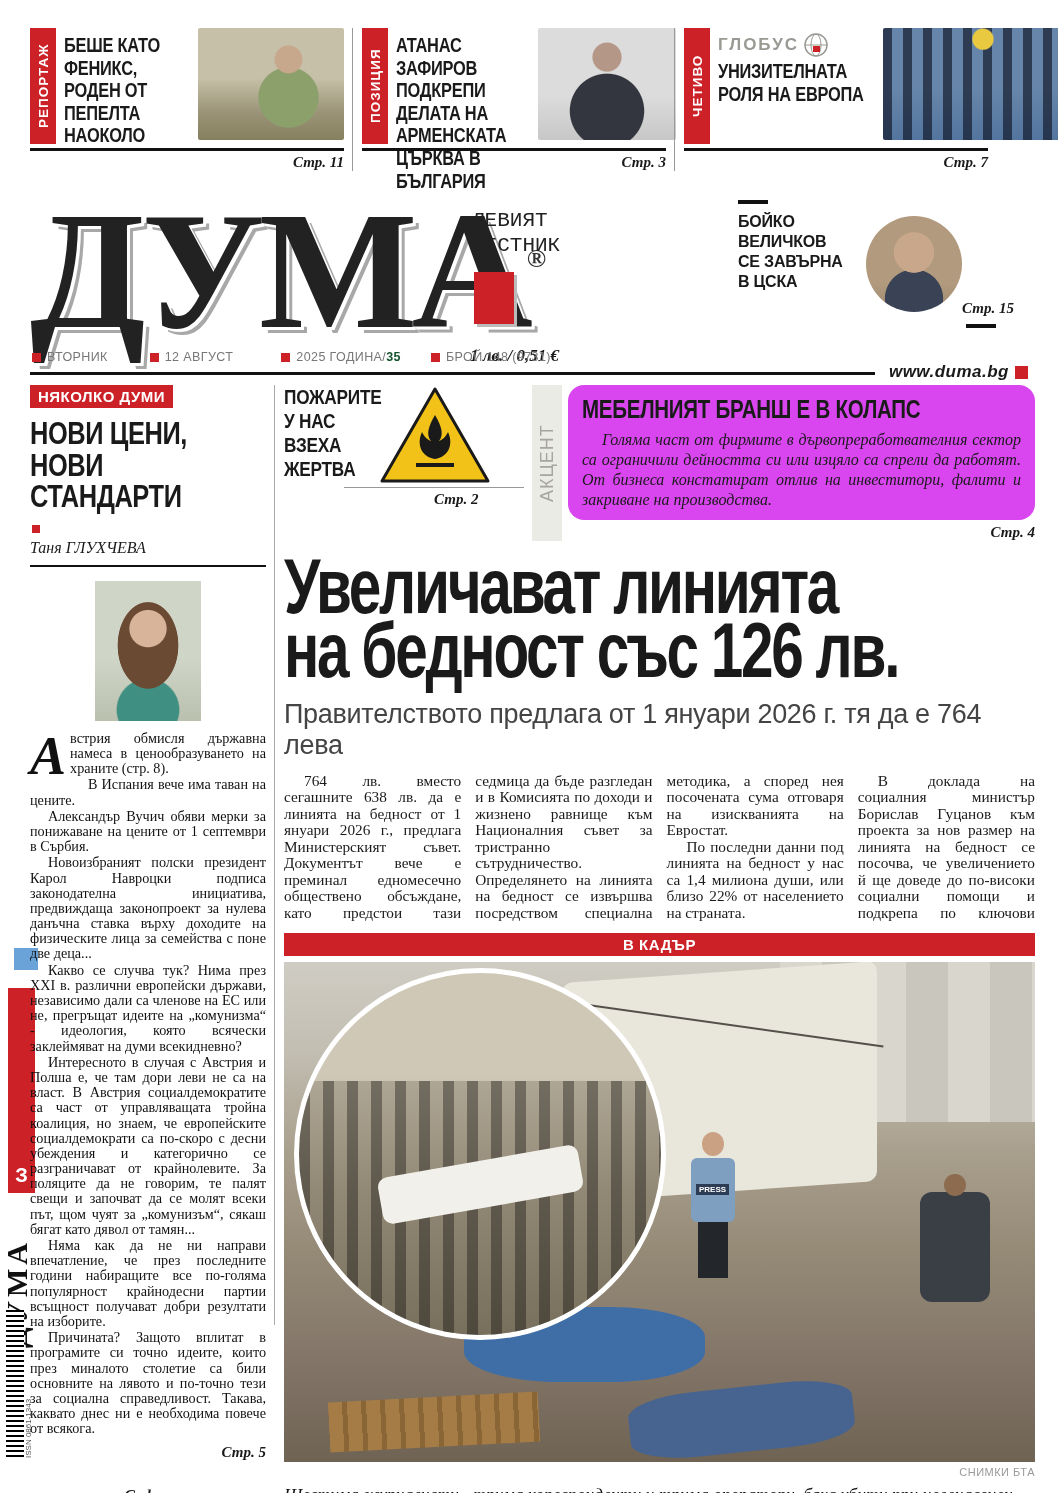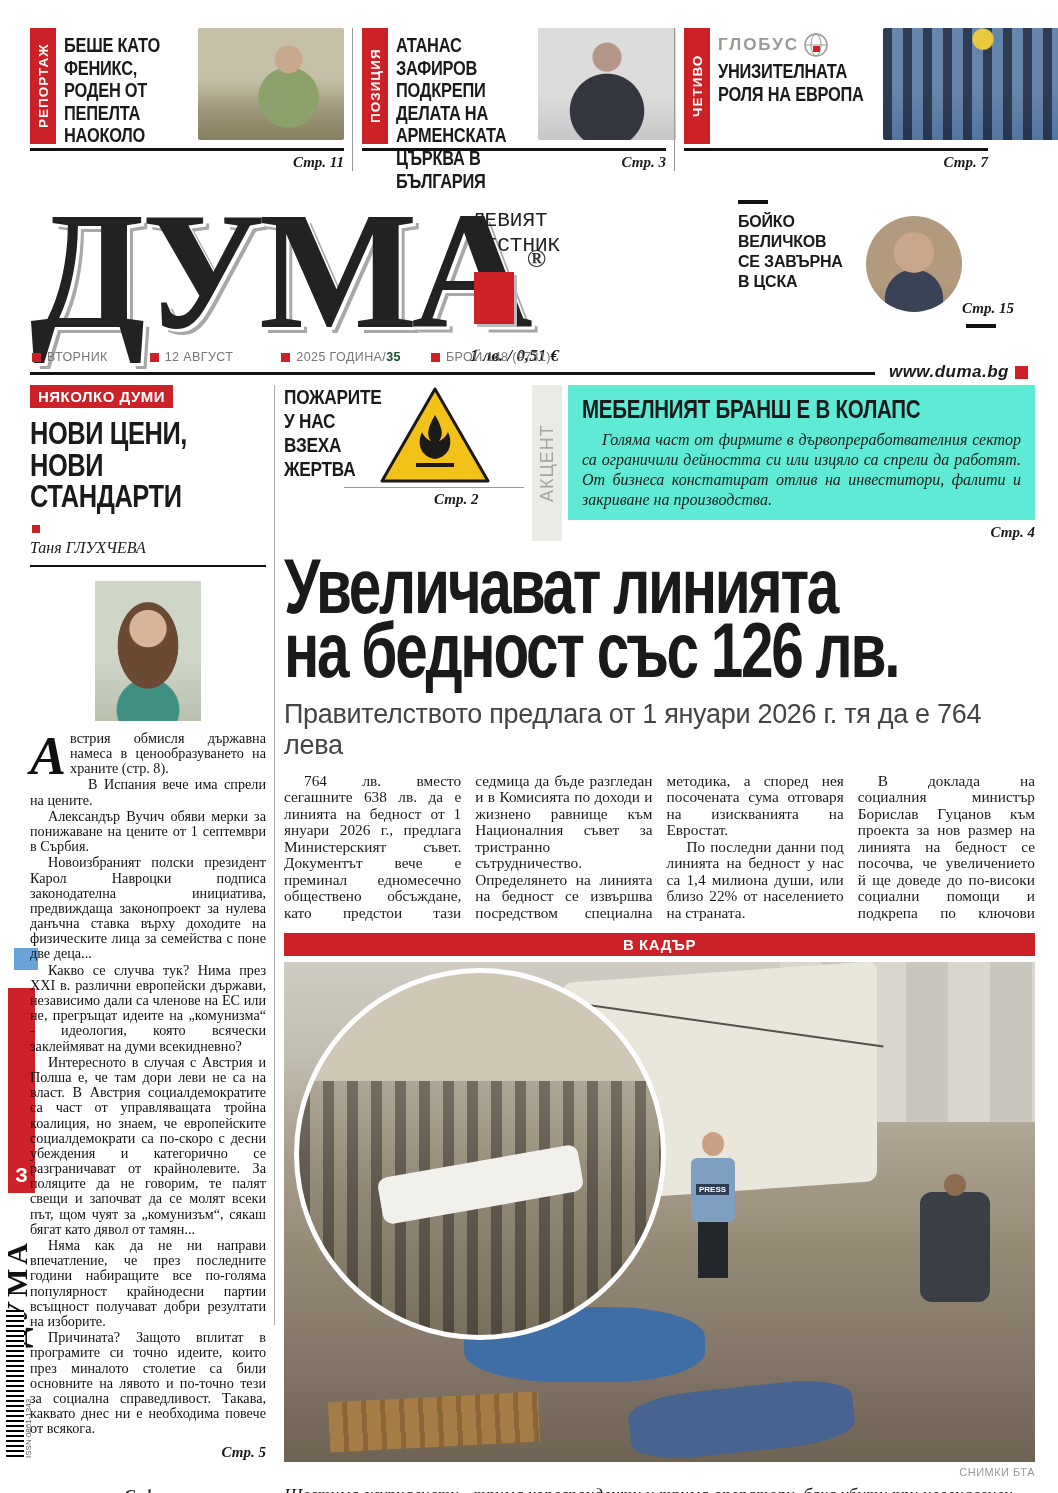--- a/index.html
+++ b/index.html
@@ -112,21 +112,21 @@
   .toprow{display:flex;}
   .fire{width:248px;flex:none;position:relative;}
   .fire-title{font-weight:bold;font-size:21px;line-height:1.15;letter-spacing:-.3px;}
   .fire-svg{position:absolute;left:92px;top:0;}
   .fire-rule{position:absolute;left:60px;top:102px;width:180px;border-top:1px solid #999;}
   .fire-page{position:absolute;left:150px;top:106px;font-family:"Liberation Serif",serif;
              font-style:italic;font-weight:bold;font-size:15px;}
   .akc{flex:1;display:flex;}
   .akc-strip{width:30px;background:#ebebe6;color:#a6a69e;writing-mode:vertical-rl;transform:rotate(180deg);
              font-size:18px;letter-spacing:1px;display:flex;align-items:center;justify-content:center;flex:none;}
-  .akc-box{flex:1;background:#5eead4;margin-left:6px;padding:10px 14px;box-sizing:border-box;}
+  .akc-box{flex:1;background:#d946ef;margin-left:6px;padding:10px 14px;box-sizing:border-box;border-radius:16px;}
   .akc-title{font-weight:bold;font-size:25px;letter-spacing:-.3px;}
   .akc-text{font-family:"Liberation Serif",serif;font-style:italic;font-size:16px;line-height:1.25;
             margin-top:6px;text-align:justify;text-indent:20px;}
   .akc-page{text-align:right;font-family:"Liberation Serif",serif;font-style:italic;font-weight:bold;
             font-size:15px;margin-top:4px;}
   .headline{margin-top:14px;font-weight:bold;font-size:77px;line-height:.83;letter-spacing:-3px;white-space:nowrap;}
   .headline .cond{transform:scaleX(.76);}
   .subtitle{margin-top:16px;font-size:27px;color:#444;letter-spacing:-.3px;}
   .cols{margin-top:12px;height:152px;overflow:hidden;column-count:4;column-gap:14px;
         font-family:"Liberation Serif",serif;font-size:15.3px;line-height:1.08;text-align:justify;}
@@ -272,21 +272,21 @@
     <div class="kicker">НЯКОЛКО ДУМИ</div>
     <div class="op-title">
       <span class="cond" style="width:118%"><span>НОВИ ЦЕНИ, НОВИ</span><br><span>СТАНДАРТИ</span></span>
     </div>
     <div class="op-bullet"></div>
     <div class="op-author">Таня ГЛУХЧЕВА</div>
     <div class="op-rule"></div>
     <div class="op-photo"></div>
     <div class="op-body">
       <p class="first"><span class="dropcap">А</span><span>встрия обмисля държавна намеса в ценообразуването на храните (стр. 8).</span></p>
-      <p>В Испания вече има спрели на цените.</p>
+      <p>В Испания вече има таван на цените.</p>
       <p>Александър Вучич обяви мерки за понижаване на цените от 1 септември в Сърбия.</p>
       <p>Новоизбраният полски президент Карол Навроцки подписа законодателна инициатива, предвиждаща законопроект за нулева данъчна ставка върху доходите на физическите лица за семейства с поне две деца...</p>
       <p>Какво се случва тук? Нима през XXI в. различни европейски държави, независимо дали са членове на ЕС или не, прегръщат идеите на „комунизма“ - идеология, която всячески заклеймяват на думи всекидневно?</p>
       <p>Интересното в случая с Австрия и Полша е, че там дори леви не са на власт. В Австрия социалдемократите са част от управляващата тройна коалиция, но знаем, че европейските социалдемократи са по-скоро с десни убеждения и категорично се разграничават от крайнолевите. За поляците да не говорим, те палят свещи и започват да се молят всеки път, щом чуят за „комунизъм“, сякаш бягат като дявол от тамян...</p>
       <p>Няма как да не ни направи впечатление, че през последните години набиращите все по-голяма популярност крайнодесни партии всъщност получават добри резултати на изборите.</p>
       <p>Причината? Защото вплитат в програмите си точно идеите, които през миналото столетие са били основните на лявото и по-точно тези за социална справедливост. Такава, каквато днес ни е необходима повече от всякога.</p>
     </div>
     <div class="op-page">Стр. 5</div>
 
     <div class="w-city">София</div>

